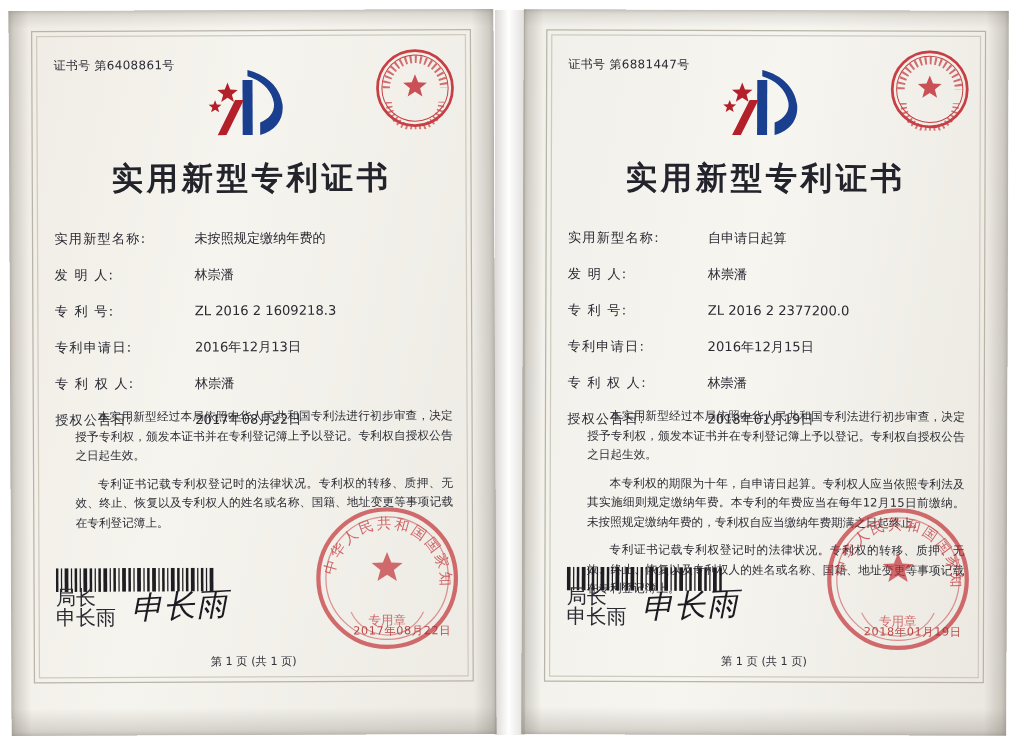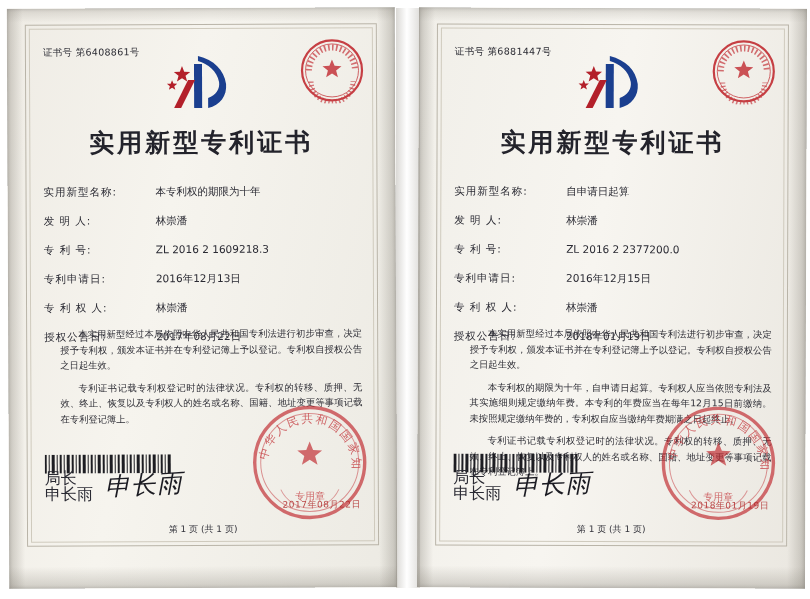--- a/index.html
+++ b/index.html
@@ -256,21 +256,21 @@
           <path d="M33 22 l2.6 6.4 l6.9 .4 l-5.4 4.3 l1.8 6.7 l-5.9 -3.8 l-5.9 3.8 l1.8 -6.7 l-5.4 -4.3 l6.9 -.4 Z" fill="#c0272d" opacity="0.9"></path>
           <path d="M10 33 a23 23 0 0 1 46 0" fill="none" stroke="#c0272d" stroke-width="6" stroke-dasharray="1.6 2.4" opacity="0.75"></path>
           <path d="M12 44 a21 21 0 0 0 42 0" fill="none" stroke="#c0272d" stroke-width="5" stroke-dasharray="1.4 2.2" opacity="0.7"></path>
         </svg>
       </div>
 
       <div class="main-title">实用新型专利证书</div>
 
       <div class="fields">
         <div class="field-row">
-          <span class="field-label">实用新型名称:</span><span class="field-value">本专利权的期限为十年</span>
+          <span class="field-label">实用新型名称:</span><span class="field-value">未按照规定缴纳年费的</span>
         </div>
         <div class="field-row">
           <span class="field-label">发 明 人:</span><span class="field-value">林崇潘</span>
         </div>
         <div class="field-row">
           <span class="field-label">专 利 号:</span><span class="field-value">ZL 2016 2 1609218.3</span>
         </div>
         <div class="field-row">
           <span class="field-label">专利申请日:</span><span class="field-value">2016年12月13日</span>
         </div>

